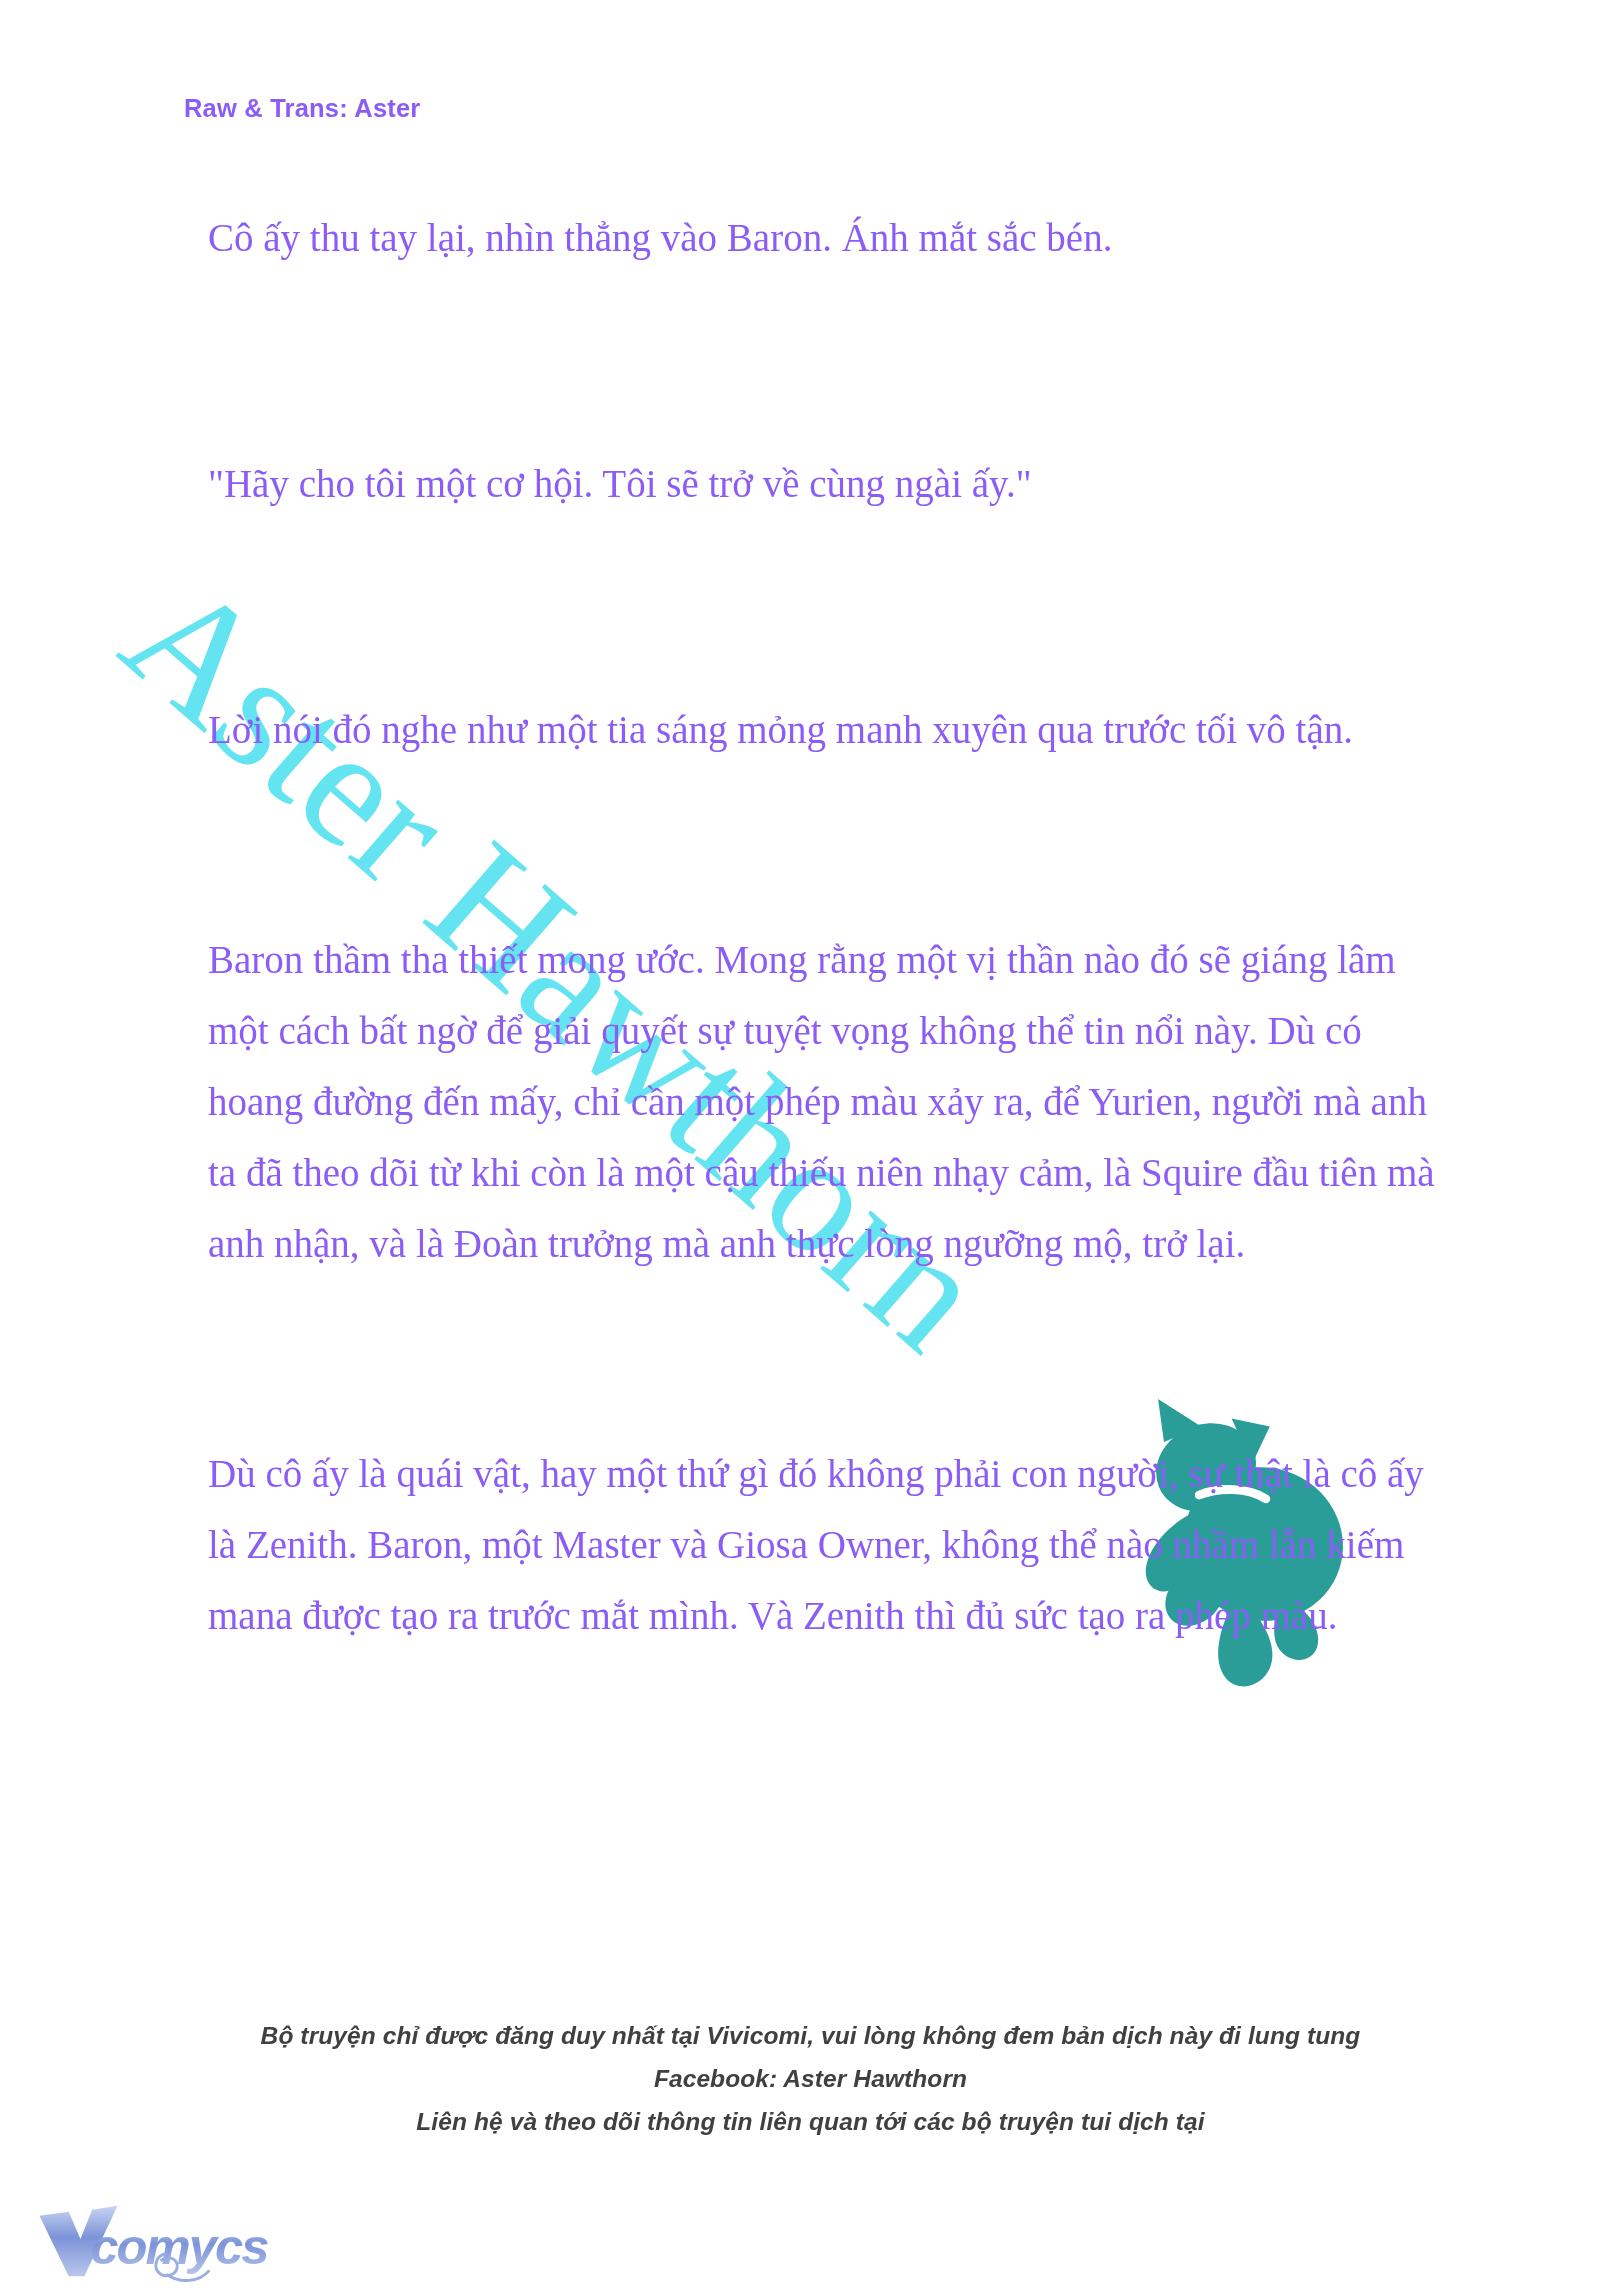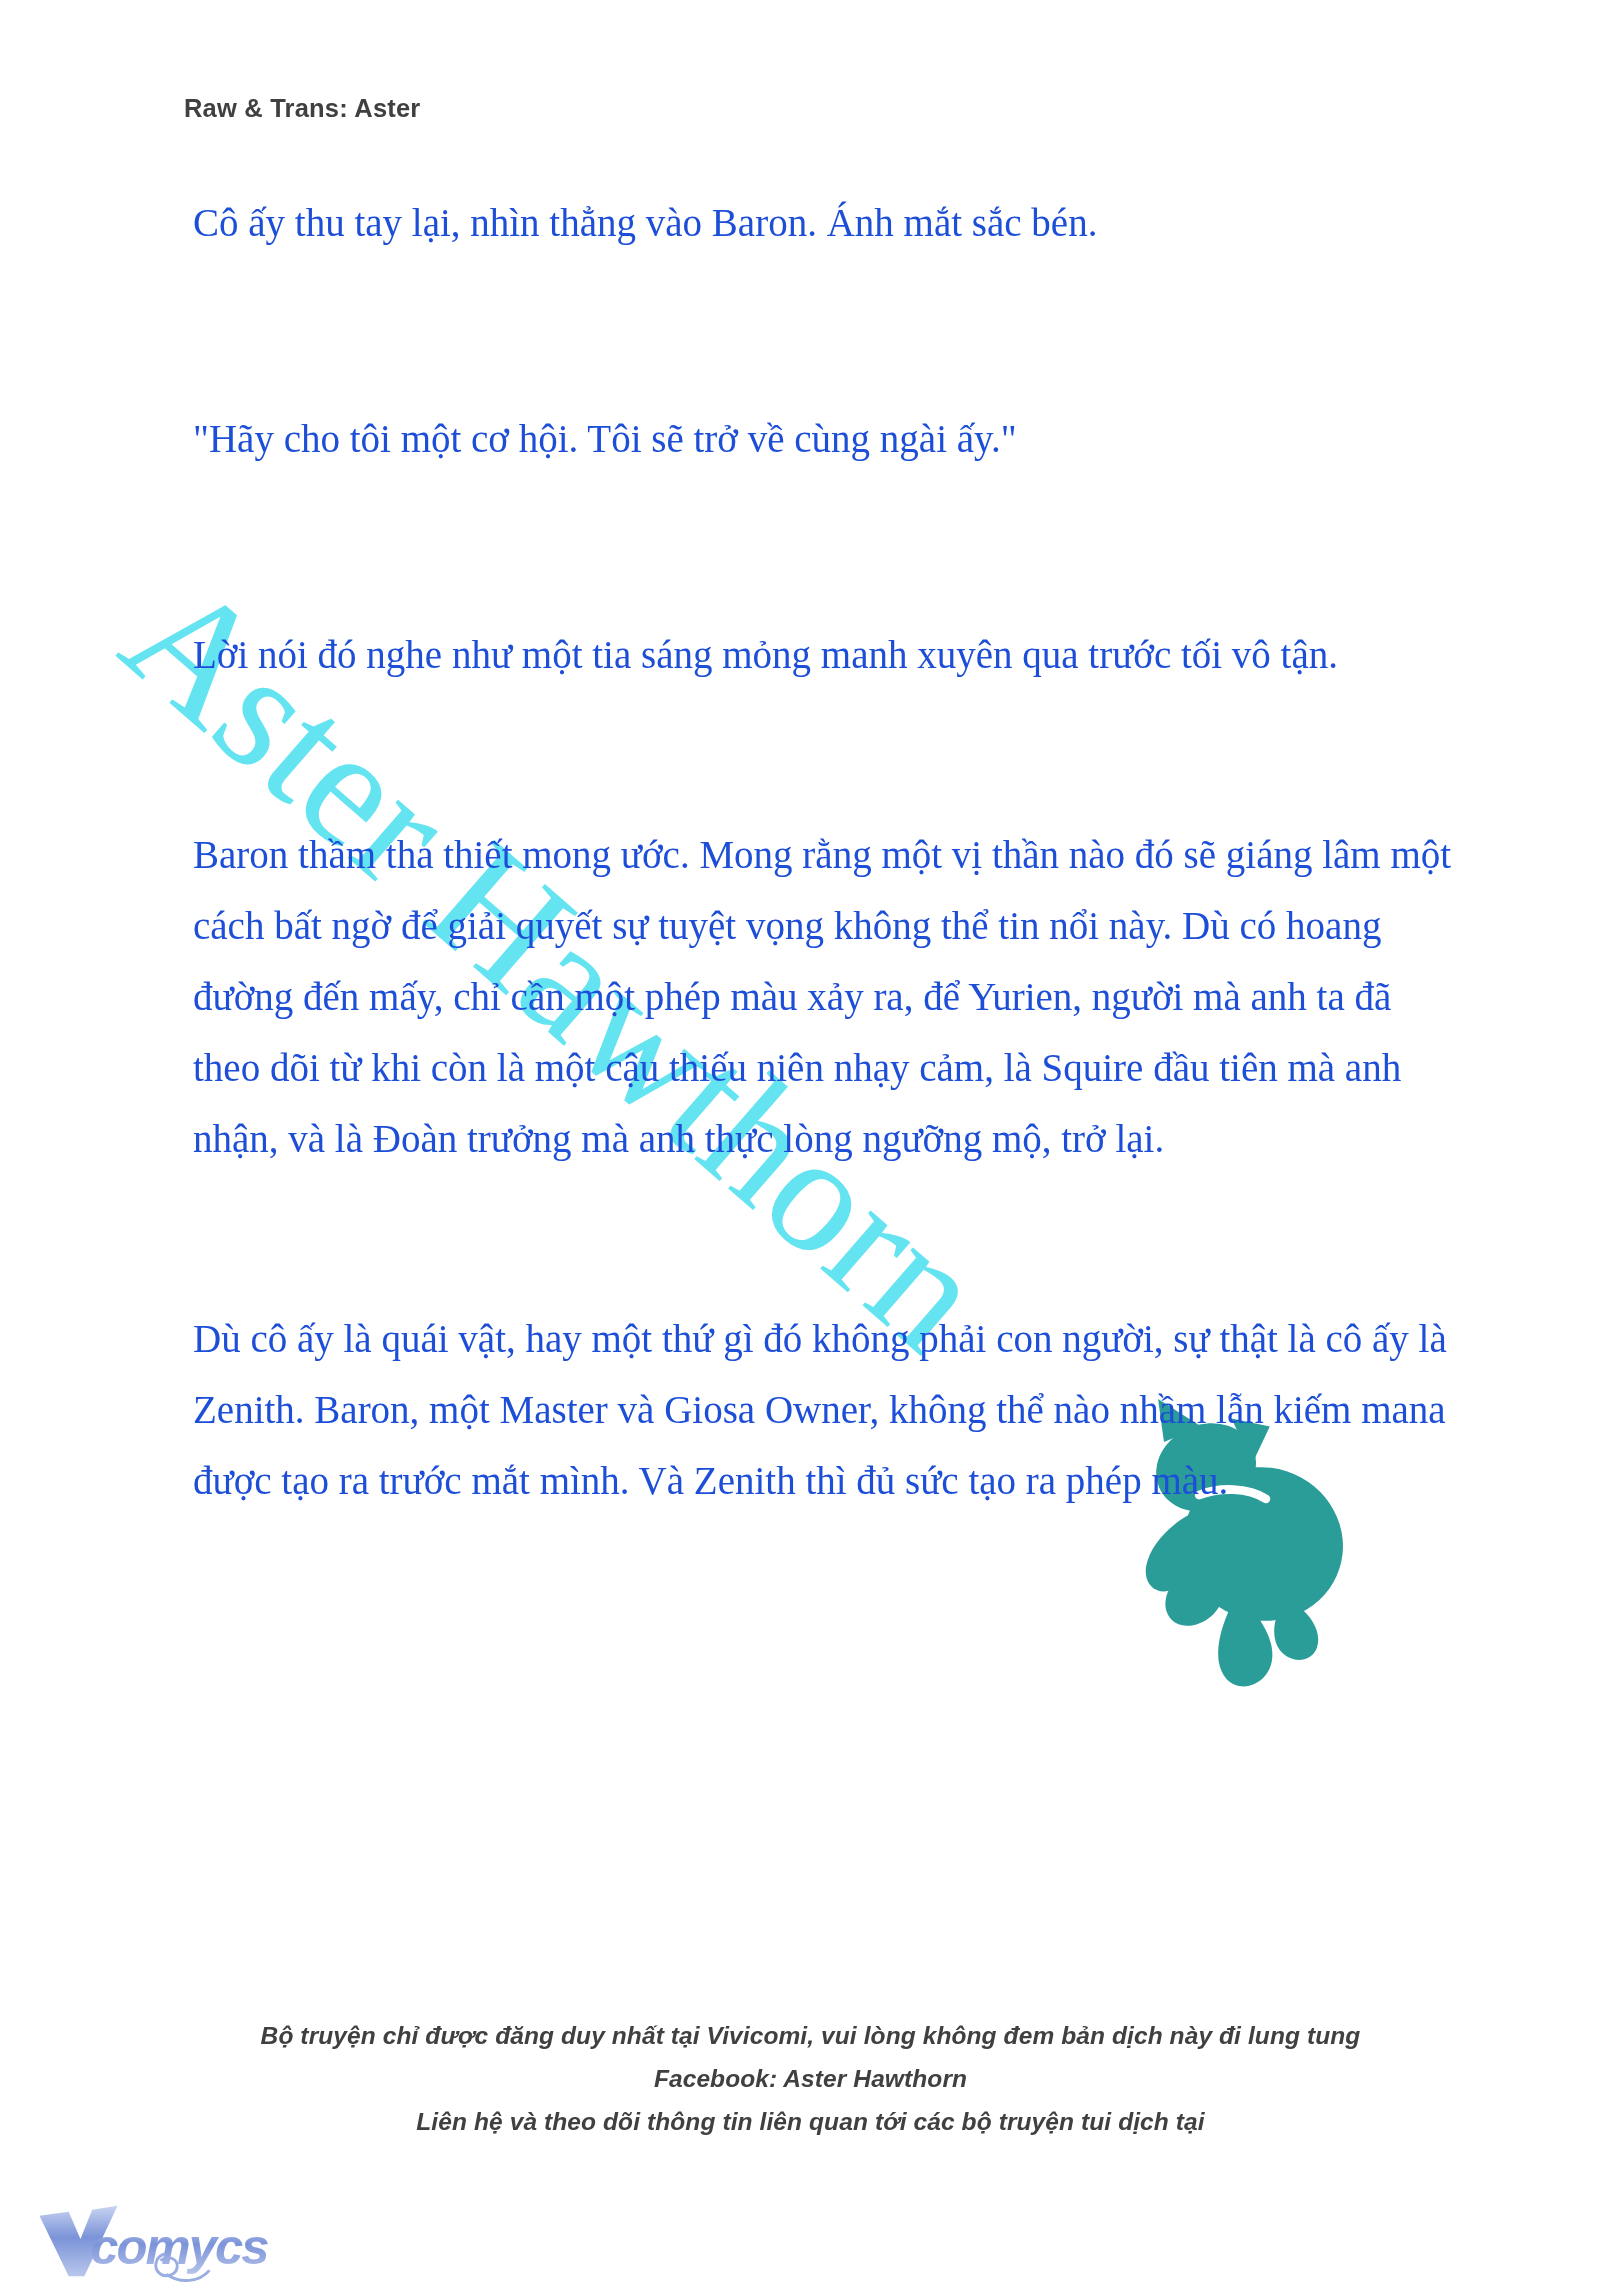--- a/index.html
+++ b/index.html
@@ -21,21 +21,21 @@
   }
 
   
   .page-header {
     position: absolute;
     left: 184px;
     top: 94px;
     font-family: "Liberation Sans", "DejaVu Sans", sans-serif;
     font-size: 25.5px;
     font-weight: 600;
-    color: #404040;
+    color: #8b5cf6;
     letter-spacing: 0.2px;
     white-space: nowrap;
   }
 
   
   .watermark {
     position: absolute;
     left: 206px;
     top: 549px;
     width: 1078px;
@@ -66,22 +66,22 @@
   .body-text {
     position: absolute;
     left: 192px;
     top: 186px;
     width: 1264px;
     z-index: 4;
   }
   .para {
     font-size: 39px;
     line-height: 71px;
-    color: #1d4ed8;
-    margin: 1px;
+    color: #8b5cf6;
+    margin: 16px;
     text-align: left;
   }
   .gap-1 { height: 143px; }
   .gap-2 { height: 143px; }
   .gap-3 { height: 127px; }
   .gap-4 { height: 127px; }
 
   
   .credits {
     position: absolute;

